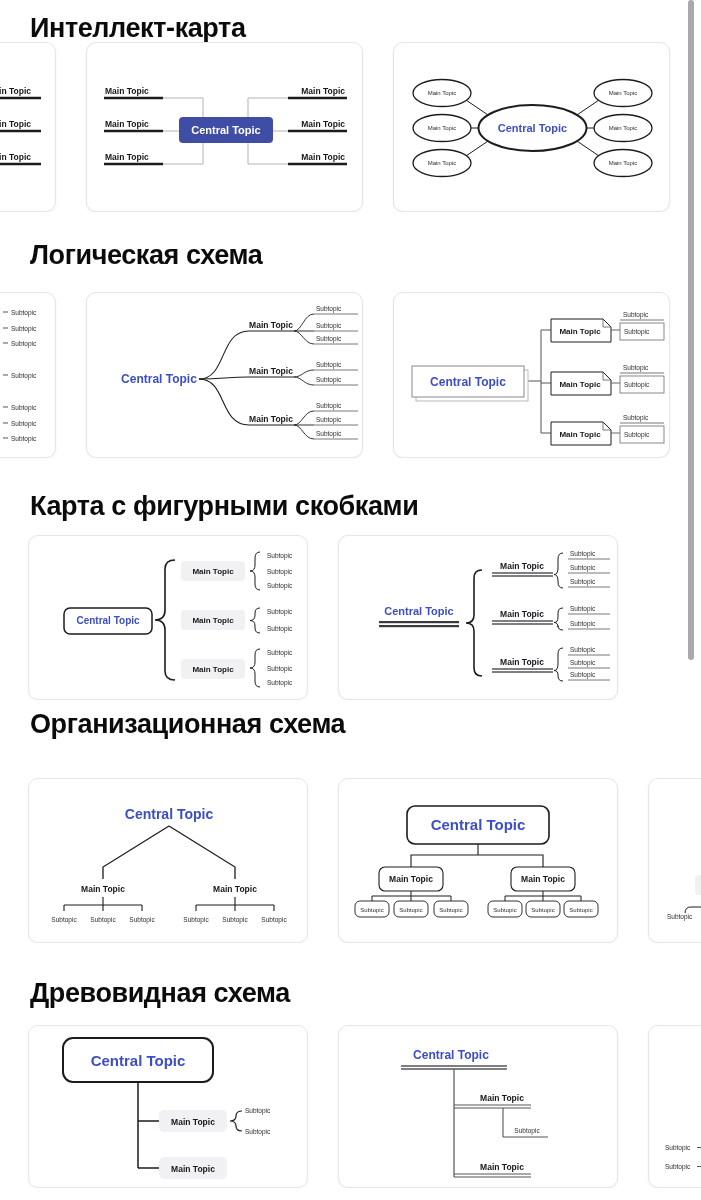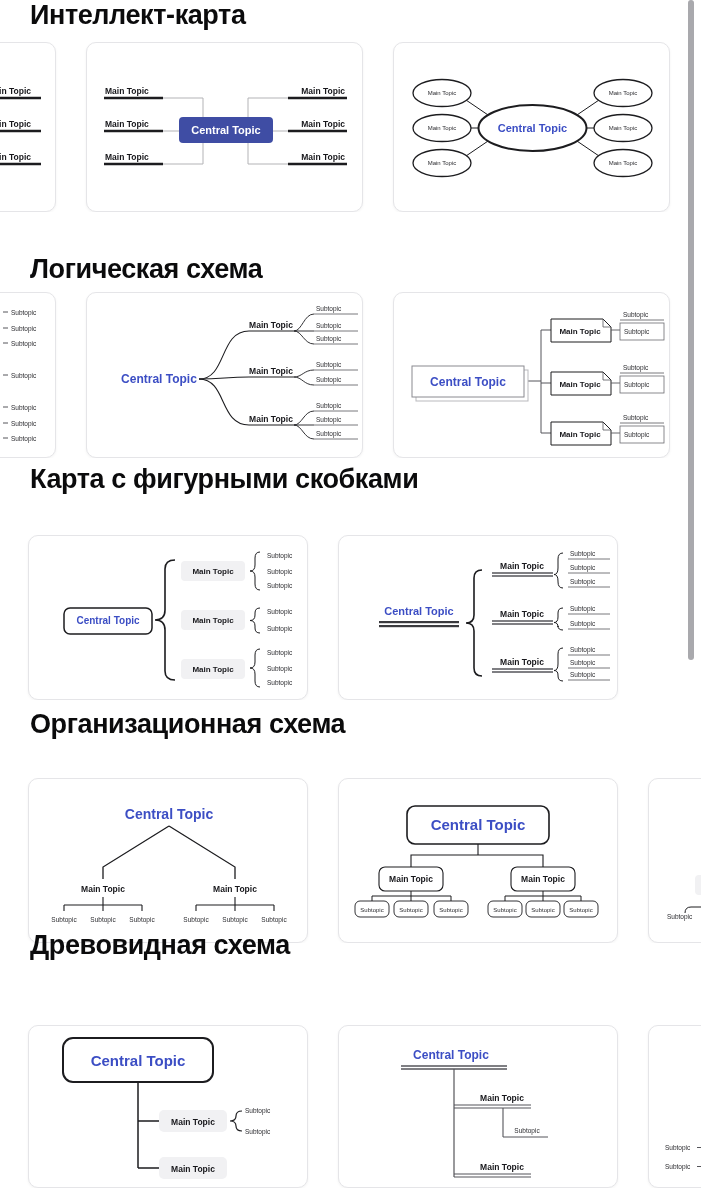--- a/index.html
+++ b/index.html
@@ -33,21 +33,21 @@
   .shape{fill:#ffffff;stroke:#1c1c1f;}
   .shape-soft{fill:#f1f1f3;stroke:none;}
   .scroll-thumb{
     position:absolute;left:688px;top:0;width:6px;height:660px;
     background:#a9a9ad;border-radius:4px;
   }
 </style>
 </head>
 <body>
 
-<h2 class="section-title" style="top:0px">Интеллект-карта</h2>
+<h2 class="section-title" style="top:13px">Интеллект-карта</h2>
 <div class="row" style="top:42px;height:170px">
 
   <div class="card" style="left:-221px;width:277px;height:170px">
     <svg width="275" height="168" viewBox="0 0 275 168">
       <text class="mt" text-anchor="end" x="251" y="51">Main Topic</text>
       <line class="ln-dark" stroke-width="2.6" x1="193" y1="55" x2="261" y2="55"></line>
       <text class="mt" text-anchor="end" x="251" y="84">Main Topic</text>
       <line class="ln-dark" stroke-width="2.6" x1="193" y1="88" x2="261" y2="88"></line>
       <text class="mt" text-anchor="end" x="251" y="117">Main Topic</text>
       <line class="ln-dark" stroke-width="2.6" x1="193" y1="121" x2="261" y2="121"></line>
@@ -102,21 +102,21 @@
       <ellipse class="shape" stroke-width="1.3" cx="229" cy="50" rx="29" ry="13.5"></ellipse>
       <text class="st6" text-anchor="middle" x="229" y="52">Main Topic</text>
       <ellipse class="shape" stroke-width="1.3" cx="229" cy="85" rx="29" ry="13.5"></ellipse>
       <text class="st6" text-anchor="middle" x="229" y="87">Main Topic</text>
       <ellipse class="shape" stroke-width="1.3" cx="229" cy="120" rx="29" ry="13.5"></ellipse>
       <text class="st6" text-anchor="middle" x="229" y="122">Main Topic</text>
     </svg>
   </div>
 </div>
 
-<h2 class="section-title" style="top:254px">Логическая схема</h2>
+<h2 class="section-title" style="top:240px">Логическая схема</h2>
 <div class="row" style="top:292px;height:166px">
 
   <div class="card" style="left:-221px;width:277px;height:166px">
     <svg width="275" height="164" viewBox="0 0 275 164">
       <line class="ln-mid" stroke-width="1" x1="223" y1="19" x2="228" y2="19"></line>
       <text class="st" x="231" y="22">Subtopic</text>
       <line class="ln-mid" stroke-width="1" x1="223" y1="35" x2="228" y2="35"></line>
       <text class="st" x="231" y="38">Subtopic</text>
       <line class="ln-mid" stroke-width="1" x1="223" y1="50" x2="228" y2="50"></line>
       <text class="st" x="231" y="53">Subtopic</text>
@@ -208,21 +208,21 @@
         <line class="ln-mid" stroke-width="0.9" x1="217" y1="140" x2="226" y2="140"></line>
         <text class="st" x="229" y="127">Subtopic</text>
         <line class="ln-mid" stroke-width="0.8" x1="226" y1="130" x2="270" y2="130"></line>
         <rect x="226" y="133" width="44" height="17" fill="#fff" stroke="#6b6b70" stroke-width="0.8"></rect>
         <text class="st" x="230" y="144">Subtopic</text>
       </g>
     </svg>
   </div>
 </div>
 
-<h2 class="section-title" style="top:464px">Карта с фигурными скобками</h2>
+<h2 class="section-title" style="top:491px">Карта с фигурными скобками</h2>
 <div class="row" style="top:535px;height:165px">
 
   <div class="card" style="left:28px;width:280px;height:165px">
     <svg width="278" height="163" viewBox="0 0 278 163">
       <rect x="35" y="72" width="88" height="26" rx="6" class="shape" stroke-width="1.5"></rect>
       <text class="ct" font-size="10" text-anchor="middle" x="79" y="88">Central Topic</text>
       <path class="ln-dark" stroke-width="1.6" d="M146,24 Q136,24 136,33 L136,74 Q136,84 126,84 Q136,84 136,94 L136,135 Q136,144 146,144"></path>
 
       <rect x="152" y="25" width="64" height="20" rx="4" class="shape-soft"></rect>
       <text class="mt-sm" text-anchor="middle" x="184" y="38">Main Topic</text>
@@ -336,21 +336,21 @@
   <div class="card" style="left:648px;width:280px;height:165px">
     <svg width="278" height="163" viewBox="0 0 278 163">
       <rect x="46" y="96" width="70" height="20" rx="4" class="shape-soft"></rect>
       <text class="mt-sm" x="53" y="109">Main Topic</text>
       <path class="ln-dark" stroke-width="1" d="M36,134 Q36,128 42,128 H120"></path>
       <text class="st" x="18" y="140">Subtopic</text>
     </svg>
   </div>
 </div>
 
-<h2 class="section-title" style="top:930px">Древовидная схема</h2>
+<h2 class="section-title" style="top:978px">Древовидная схема</h2>
 <div class="row" style="top:1025px;height:163px">
 
   <div class="card" style="left:28px;width:280px;height:163px">
     <svg width="278" height="161" viewBox="0 0 278 161">
       <path class="ln-dark" stroke-width="1.5" d="M109,56 V142 M109,95 H130 M109,142 H130"></path>
       <rect x="34" y="12" width="150" height="44" rx="10" class="shape" stroke-width="2"></rect>
       <text class="ct" font-size="15" text-anchor="middle" x="109" y="40">Central Topic</text>
       <rect x="130" y="84" width="68" height="22" rx="5" class="shape-soft"></rect>
       <text class="mt" text-anchor="middle" x="164" y="99">Main Topic</text>
       <path class="ln-dark" stroke-width="1.2" d="M201,95 Q207,95 207,90 Q207,85 213,85 M201,95 Q207,95 207,100 Q207,105 213,105"></path>

